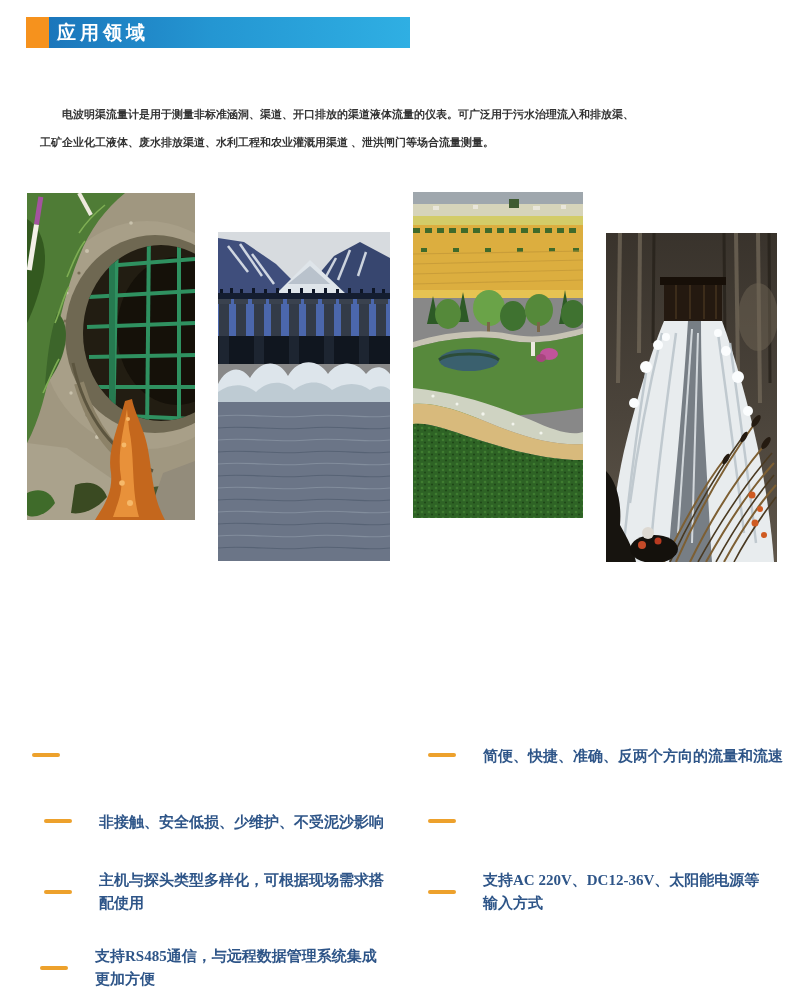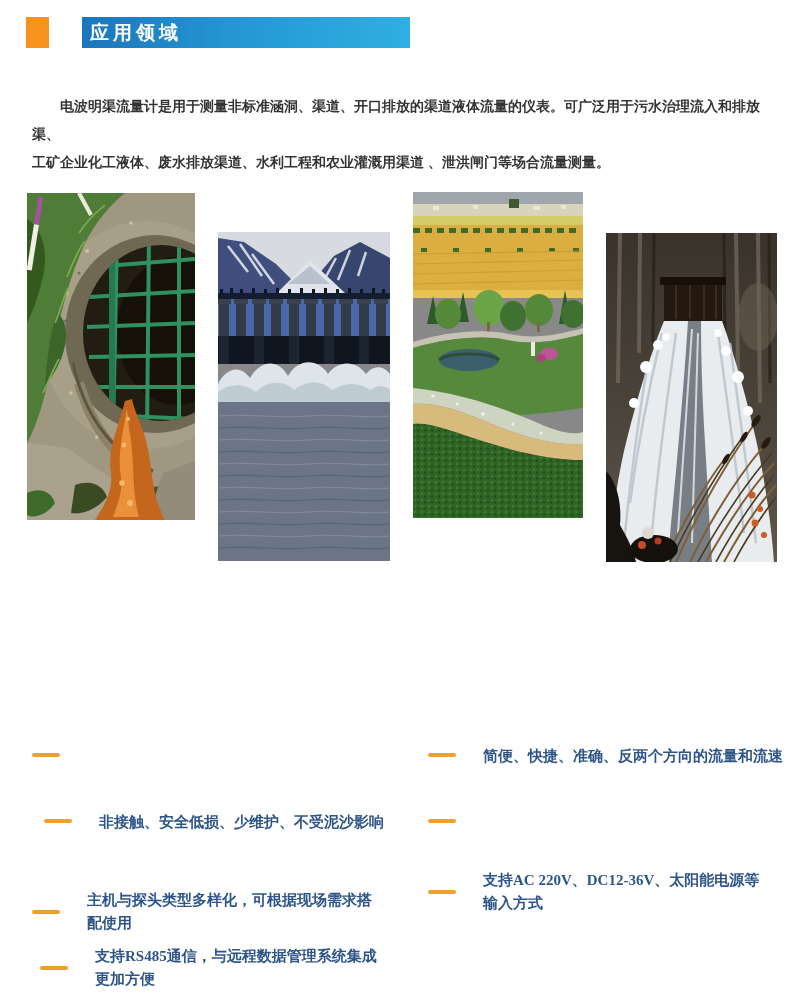--- a/index.html
+++ b/index.html
@@ -1,33 +1,33 @@
 <!DOCTYPE html>
 <html><head>
 <meta charset="utf-8">
 <style>
   html,body{margin:0;padding:0;background:#ffffff;}
   .page{
     position:relative; width:800px; height:1003px; background:#ffffff; overflow:hidden;
     font-family:"Liberation Sans","DejaVu Sans",sans-serif;
   }
   
-  .banner{position:absolute; left:26px; width:384px; display:flex;gap:33px;}
+  .banner{position:absolute; left:26px; width:384px; display:flex;}
   .banner .accent{flex:none; width:23px; background:#f6921d;}
   .banner .bar{
     flex:1; display:flex; align-items:center; padding-left:8px;
     background:linear-gradient(90deg,#1b76bb 0%,#2496d2 45%,#2fafe3 100%);
   }
   .banner .title{color:#ffffff; font-size:19px; font-weight:bold; letter-spacing:4px;}
   #banner-applications{top:17px; height:31px;}
   #banner-features{top:655px; height:33px;}
   
   .intro{
-    position:absolute; left:28px; top:88px; width:732px; margin:4px;
-    font-size:14px; line-height:28px; font-weight:600; color:#343434;
+    position:absolute; left:28px; top:88px; width:732px; margin:12px;
+    font-size:11px; line-height:28px; font-weight:600; color:#343434;
     text-indent:2em; white-space:pre-line;
   }
   
   .photo{position:absolute; overflow:hidden; background:#888;}
   .photo svg{display:block; width:100%; height:100%;}
   #photo-1{left:27px;  top:193px; width:168px; height:327px;}
   #photo-2{left:218px; top:232px; width:172px; height:329px;}
   #photo-3{left:413px; top:192px; width:170px; height:326px;}
   #photo-4{left:606px; top:233px; width:171px; height:329px;}
   
@@ -36,21 +36,21 @@
     flex:none; width:28px; height:3.5px; border-radius:2px;
     background:#eda12c; margin-top:8px;
   }
   .feature.two .dash{margin-top:21px;}
   .feature .text{
     margin:0 0 0 27px; width:304px;
     font-family:"Liberation Serif","DejaVu Serif",serif; font-weight:bold;
     font-size:15px; line-height:23px; color:#2e5588; white-space:pre-line;
   }
   #fl1{left:32px; top:745px;} #fl2{left:44px; top:811px;}
-  #fl3{left:32px; top:869px;margin-top:20px;} #fl4{left:40px; top:945px;}
+  #fl3{left:44px; top:869px;} #fl4{left:40px; top:945px;}
   #fr1{left:428px; top:745px;} #fr2{left:428px; top:811px;}
   #fr3{left:428px; top:869px;}
 </style>
 </head>
 <body>
 
 <div class="page">
 
   <div class="banner" id="banner-applications">
     <div class="accent"></div>

